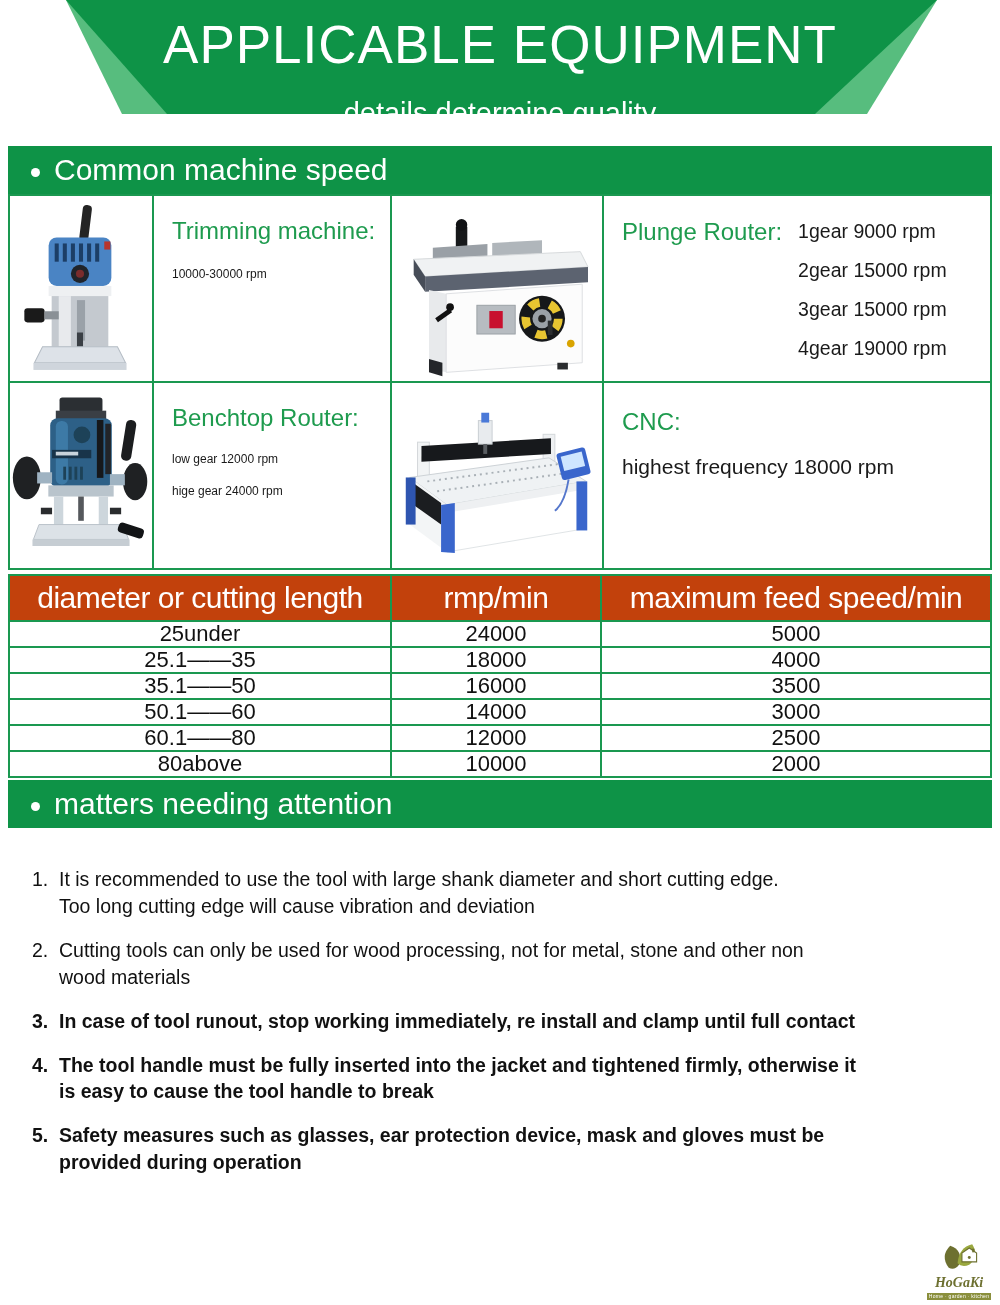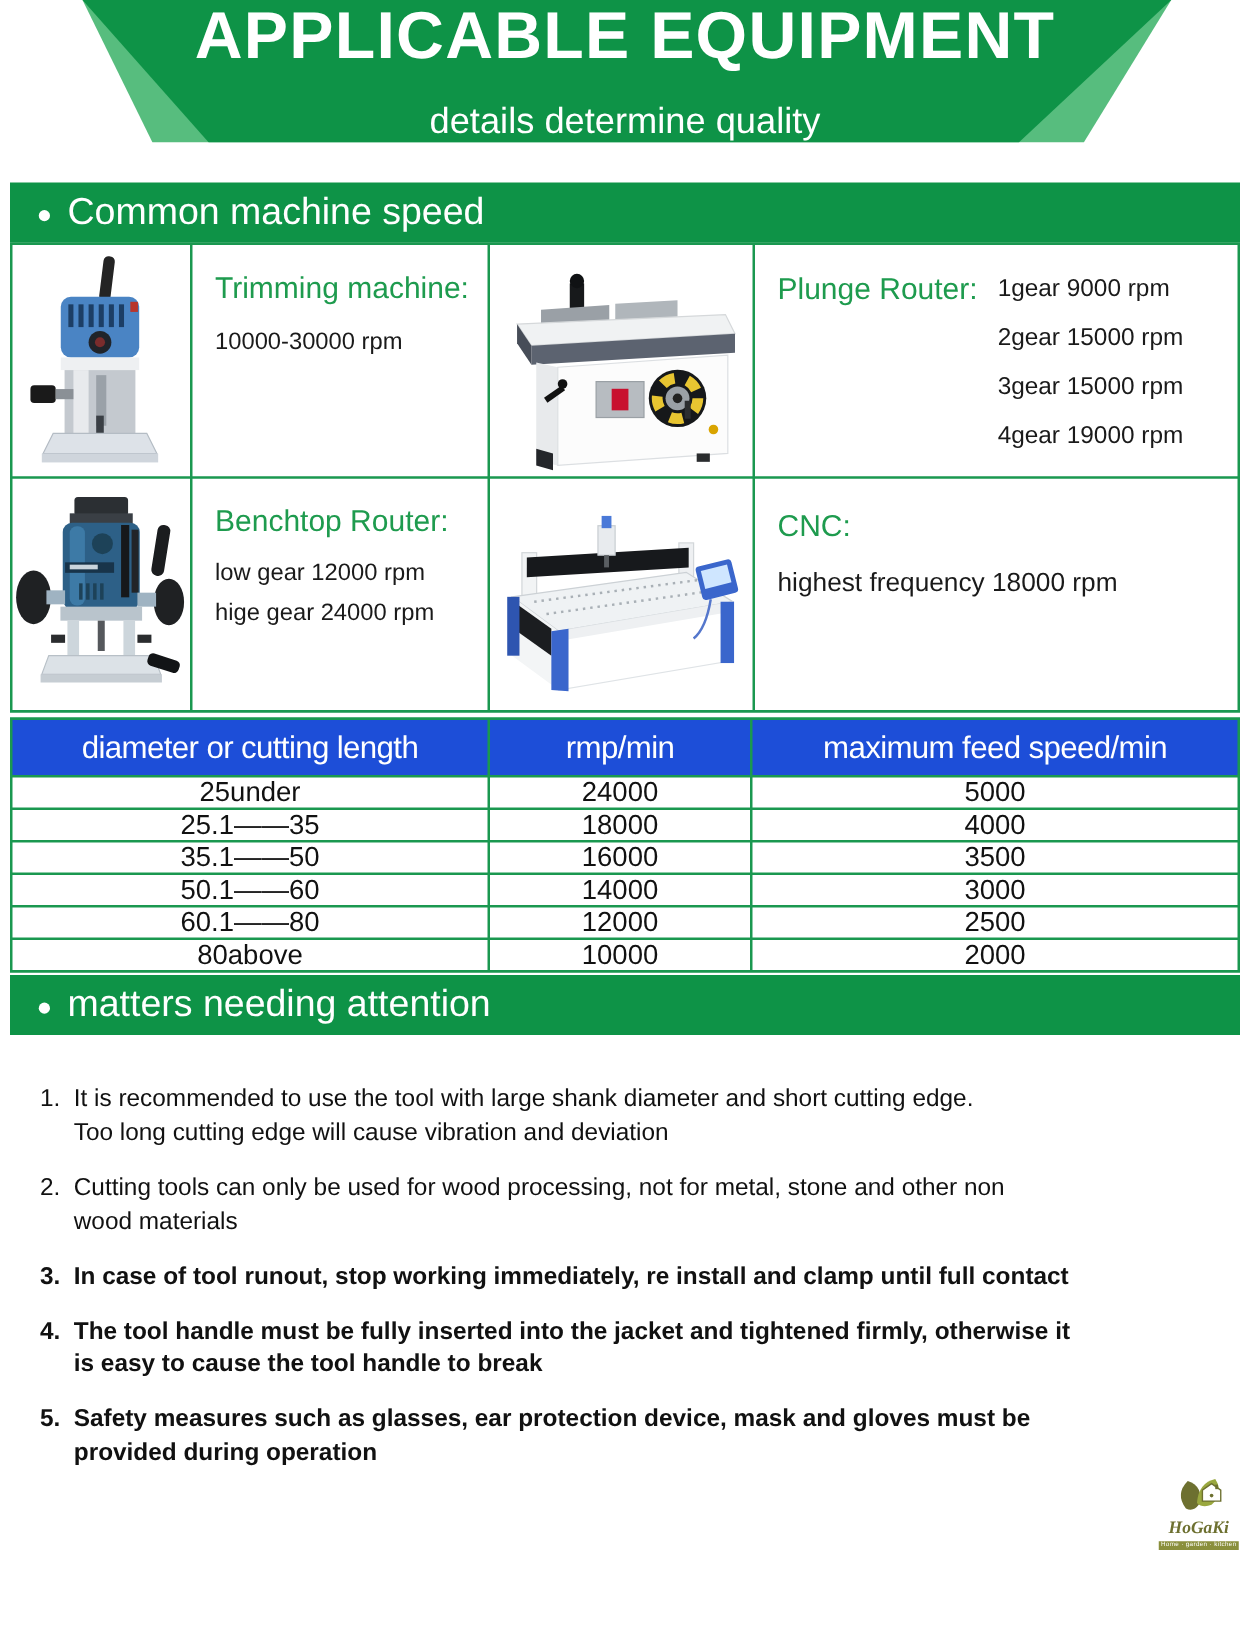--- a/index.html
+++ b/index.html
@@ -4,49 +4,49 @@
 <style>
   html,body{margin:0;padding:0}
   body{
     width:1000px;height:1305px;position:relative;overflow:hidden;
     background:#ffffff;font-family:"Liberation Sans",sans-serif;color:#111;
   }
   
   .banner{position:relative;height:114px}
   .banner svg{position:absolute;left:0;top:0}
   .banner-text{position:absolute;left:0;top:0;width:100%;text-align:center;color:#fff}
-  .banner-title{margin:0;padding-top:1px;font-size:53px;font-weight:700;letter-spacing:1px;line-height:1.05}
+  .banner-title{margin:16px;padding-top:1px;font-size:53px;font-weight:400;letter-spacing:1px;line-height:1.05}
   .banner-sub{font-size:29px;font-weight:400;margin-top:24px}
   
   .content{margin:32px 8px 0 8px}
   .section-bar{height:48px;background:#0E9347;color:#fff;display:flex;align-items:center;font-size:30px}
   .section-bar .dot{width:9px;height:9px;border-radius:50%;background:#fff;margin:4px 14px 0 23px;flex:none}
   
   .machine-grid{display:grid;grid-template-columns:142px 236px 210px 1fr;grid-auto-rows:185px;gap:2px;background:#1A9850;border:2px solid #1A9850}
   .mcell{background:#fff;overflow:hidden}
   .img-cell{display:flex;align-items:center;justify-content:center}
   .text-cell{padding:20px 12px 0 18px}
   .mlabel{color:#1E9B4E;font-size:24px;line-height:30px}
-  .mspec{color:#1a1a1a;font-size:19px;margin-top:15px;line-height:26px}
+  .mspec{color:#1a1a1a;font-size:12px;margin-top:15px;line-height:26px}
   .text-cell.rowlay{display:flex;gap:16px;padding-top:16px}
   .text-cell.rowlay .mlabel{line-height:39px}
   .speclist .mspec{margin:0;font-size:19.5px;line-height:39px}
   
   .spec-table{margin-top:4px;display:grid;grid-template-columns:380px 208px 1fr;gap:2px;background:#1A9850;border:2px solid #1A9850}
-  .th{background:#1d4ed8;color:#fff;font-size:25px;height:44px;display:flex;align-items:center;justify-content:center;letter-spacing:-.5px}
+  .th{background:#c2410c;color:#fff;font-size:30px;height:44px;display:flex;align-items:center;justify-content:center;letter-spacing:-.5px}
   .td{background:#fff;font-size:22px;height:24px;display:flex;align-items:center;justify-content:center}
   .attn{margin-top:2px}
   
   .notes{margin:38px 0 0 24px;padding:0;list-style:none;max-width:956px}
   .note{display:flex;font-size:19.5px;line-height:1.38;margin-bottom:17px}
   .note .num{width:27px;flex:none}
   .note.bold{font-weight:bold}
   .nl{display:block}
   
-  .logo{position:absolute;right:9px;top:1180px;width:64px;text-align:center}
+  .logo{position:absolute;right:9px;top:1241px;width:64px;text-align:center}
   .logo-name{font-family:"Liberation Serif",serif;font-style:italic;font-weight:bold;color:#6d7030;font-size:14px;line-height:1.05;margin-top:1px}
   .logo-band{background:#8a8f3c;color:#fff;font-size:5px;line-height:7px;margin-top:2px;letter-spacing:.3px}
 </style>
 </head>
 <body>
 
 <div>
 
   <header class="banner">
     <svg width="1000" height="114" viewBox="0 0 1000 114" aria-hidden="true">

